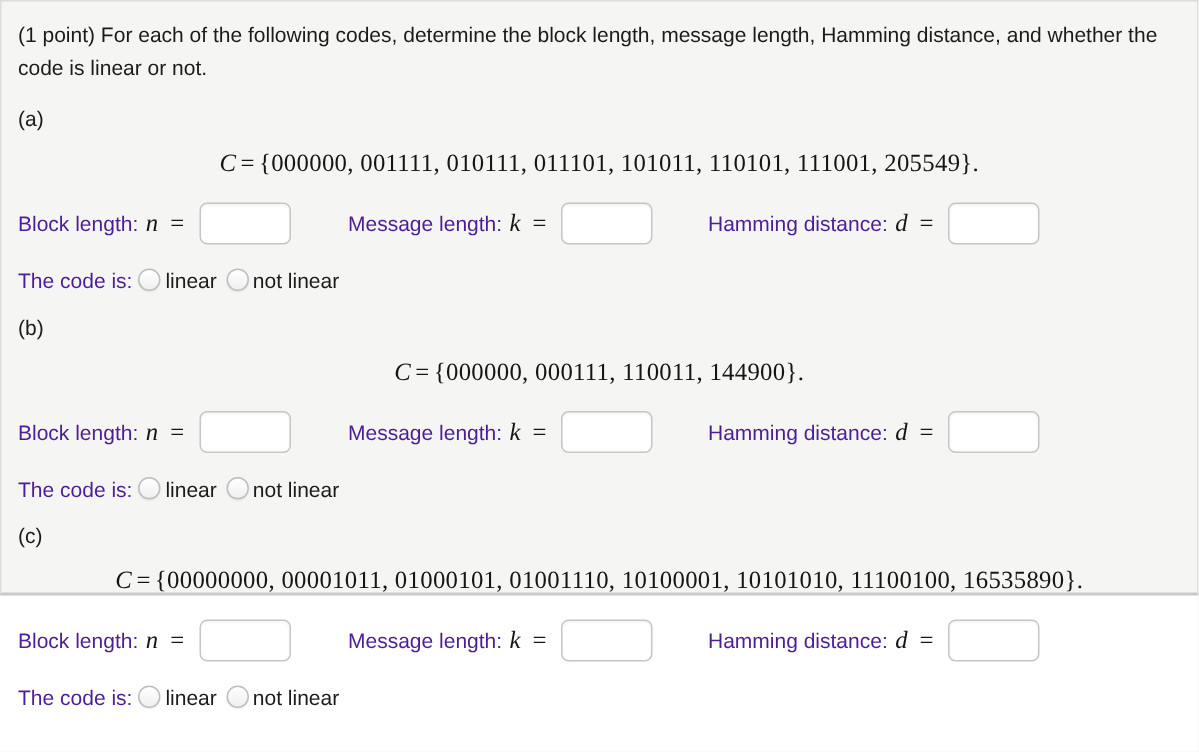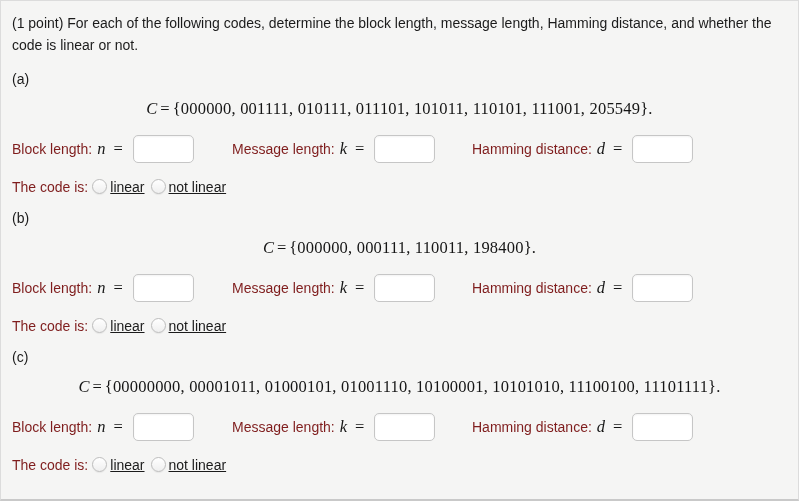--- a/index.html
+++ b/index.html
@@ -3,21 +3,21 @@
 <meta charset="utf-8">
 <style>
   html, body { margin: 0; padding: 0; }
   body {
     width: 799px; height: 501px; overflow: hidden;
     font-family: "Liberation Sans", sans-serif;
     background: #ffffff;
   }
   .page {
     box-sizing: border-box;
-    width: 799px; height: 501px;
+    width: 799px; height: 397px;
     background: #f5f5f4;
     border: 1px solid #dcdcdc;
     border-bottom: 2px solid #c9c9c9;
     padding: 9px 11px 0 11px;
     color: #1b1b1b;
   }
   .statement {
     font-size: 14px;
     line-height: 22px;
     margin: 2px 0 0 0;
@@ -55,21 +55,21 @@
     align-items: center;
     margin: 0 0 16px 0;
   }
   .field {
     display: flex;
     align-items: center;
     gap: 5px;
     font-size: 14px;
     white-space: nowrap;
   }
-  .flabel { font-size: 14px; color: #7f1d1d; }
+  .flabel { font-size: 14px; color: #4c1d95; }
   .ans {
     box-sizing: border-box;
     width: 61px; height: 28px;
     border: 1px solid #c6c6c6;
     border-radius: 5px;
     background: #ffffff;
     box-shadow: inset 0 1px 2px rgba(0,0,0,0.05);
     margin-left: 2px;
     font-family: "Liberation Sans", sans-serif;
     font-size: 14px;
@@ -86,21 +86,21 @@
     appearance: none;
     -webkit-appearance: none;
     width: 15px; height: 15px;
     border-radius: 50%;
     border: 1px solid #bdbdbd;
     background: linear-gradient(#ffffff, #efefef);
     box-shadow: 0 1px 1px rgba(0,0,0,0.06);
     margin: 0 3px 0 4px;
     vertical-align: middle;
   }
-  .rlabel { margin-right: 2px; text-decoration: underline; }
+  .rlabel { margin-right: 2px; }
 </style>
 </head>
 <body>
 
 <div class="page">
 
   <p class="statement">(1 point) For each of the following codes, determine the block length, message length, Hamming distance, and whether the code is linear or not.</p>
 
   <section>
     <div class="part-label">(a)</div>
@@ -132,21 +132,21 @@
       <input type="radio" name="linearity-a" class="radio" style="">
       <span class="rlabel">linear</span>
       <input type="radio" name="linearity-a" class="radio" style="">
       <span class="rlabel">not linear</span>
     </div>
   </section>
 
   <section>
     <div class="part-label">(b)</div>
     <div class="math-line">
-      <span class="mvar">C</span><span class="meq">=</span><span class="mset">{000000, 000111, 110011, 198400}.</span>
+      <span class="mvar">C</span><span class="meq">=</span><span class="mset">{000000, 000111, 110011, 144900}.</span>
     </div>
     <div class="fields-row">
       <div class="field">
         <span class="flabel">Block length:</span>
         <span class="mvar">n</span>
         <span class="meq">=</span>
         <input type="text" class="ans" value="" style="">
       </div>
       <div class="field">
         <span class="flabel">Message length:</span>
@@ -166,21 +166,21 @@
       <input type="radio" name="linearity-b" class="radio" style="">
       <span class="rlabel">linear</span>
       <input type="radio" name="linearity-b" class="radio" style="">
       <span class="rlabel">not linear</span>
     </div>
   </section>
 
   <section>
     <div class="part-label">(c)</div>
     <div class="math-line">
-      <span class="mvar">C</span><span class="meq">=</span><span class="mset">{00000000, 00001011, 01000101, 01001110, 10100001, 10101010, 11100100, 11101111}.</span>
+      <span class="mvar">C</span><span class="meq">=</span><span class="mset">{00000000, 00001011, 01000101, 01001110, 10100001, 10101010, 11100100, 16535890}.</span>
     </div>
     <div class="fields-row">
       <div class="field">
         <span class="flabel">Block length:</span>
         <span class="mvar">n</span>
         <span class="meq">=</span>
         <input type="text" class="ans" value="" style="">
       </div>
       <div class="field">
         <span class="flabel">Message length:</span>

